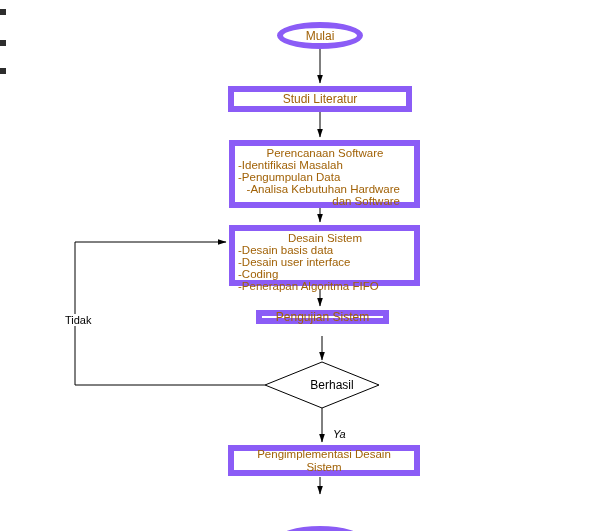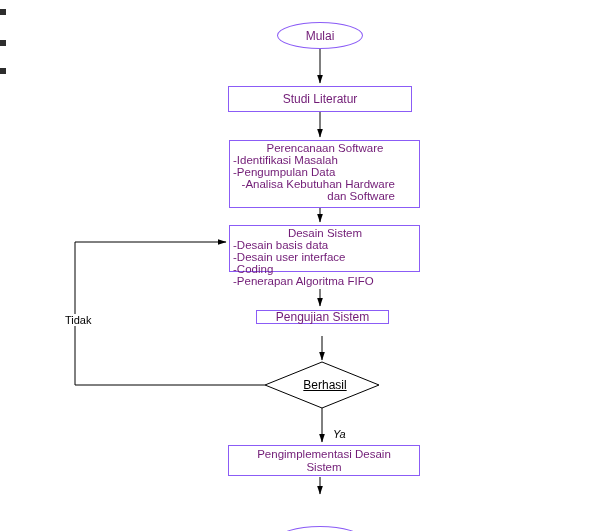--- a/index.html
+++ b/index.html
@@ -18,24 +18,24 @@
   }
   svg.connectors {
     position: absolute;
     left: 0;
     top: 0;
     z-index: 1;
   }
   .node {
     position: absolute;
     z-index: 2;
-    border: 1px solid #8b5cf6;
+    border: 6px solid #8b5cf6;
     background: #ffffff;
     font-size: 12px;
-    color: #701a75;
+    color: #a16207;
     box-sizing: border-box;
   }
   .center {
     display: flex;
     align-items: center;
     justify-content: center;
     text-align: center;
   }
   .ellipse {
     border-radius: 50%;
@@ -128,33 +128,33 @@
     <span>Studi Literatur</span>
   </div>
 
   <div class="node listbox" style="left:229px; top:140px; width:191px; height:68px;">
     <div class="box-title">Perencanaan Software</div>
     <div class="box-line">-Identifikasi Masalah</div>
     <div class="box-line">-Pengumpulan Data</div>
     <div class="box-line wrap-narrow">-Analisa Kebutuhan Hardware dan Software</div>
   </div>
 
-  <div class="node listbox" style="left:229px; top:225px; width:191px; height:47px;">
+  <div class="node listbox" style="left:229px; top:225px; width:191px; height:61px;">
     <div class="box-title">Desain Sistem</div>
     <div class="box-line">-Desain basis data</div>
     <div class="box-line">-Desain user interface</div>
     <div class="box-line">-Coding</div>
     <div class="box-line">-Penerapan Algoritma FIFO</div>
   </div>
 
   <div class="node center" style="left:256px; top:310px; width:133px; height:14px;">
     <span>Pengujian Sistem</span>
   </div>
 
-  <div class="diamond-label" style="left:268px; top:362px; width:114px; height:46px;text-decoration:underline;">Berhasil</div>
+  <div class="diamond-label" style="left:275px; top:362px; width:114px; height:46px;">Berhasil</div>
 
   <div class="free-label" style="left:326px; top:428px; background:transparent;font-style:italic;">Ya</div>
 
   <div class="free-label" style="left:58px; top:314px;">Tidak</div>
 
   <div class="node center" style="left:228px; top:445px; width:192px; height:31px;">
     <div class="impl-text">Pengimplementasi Desain Sistem</div>
   </div>
 
   <div class="node ellipse center" style="left:277px; top:526px; width:86px; height:27px;">

